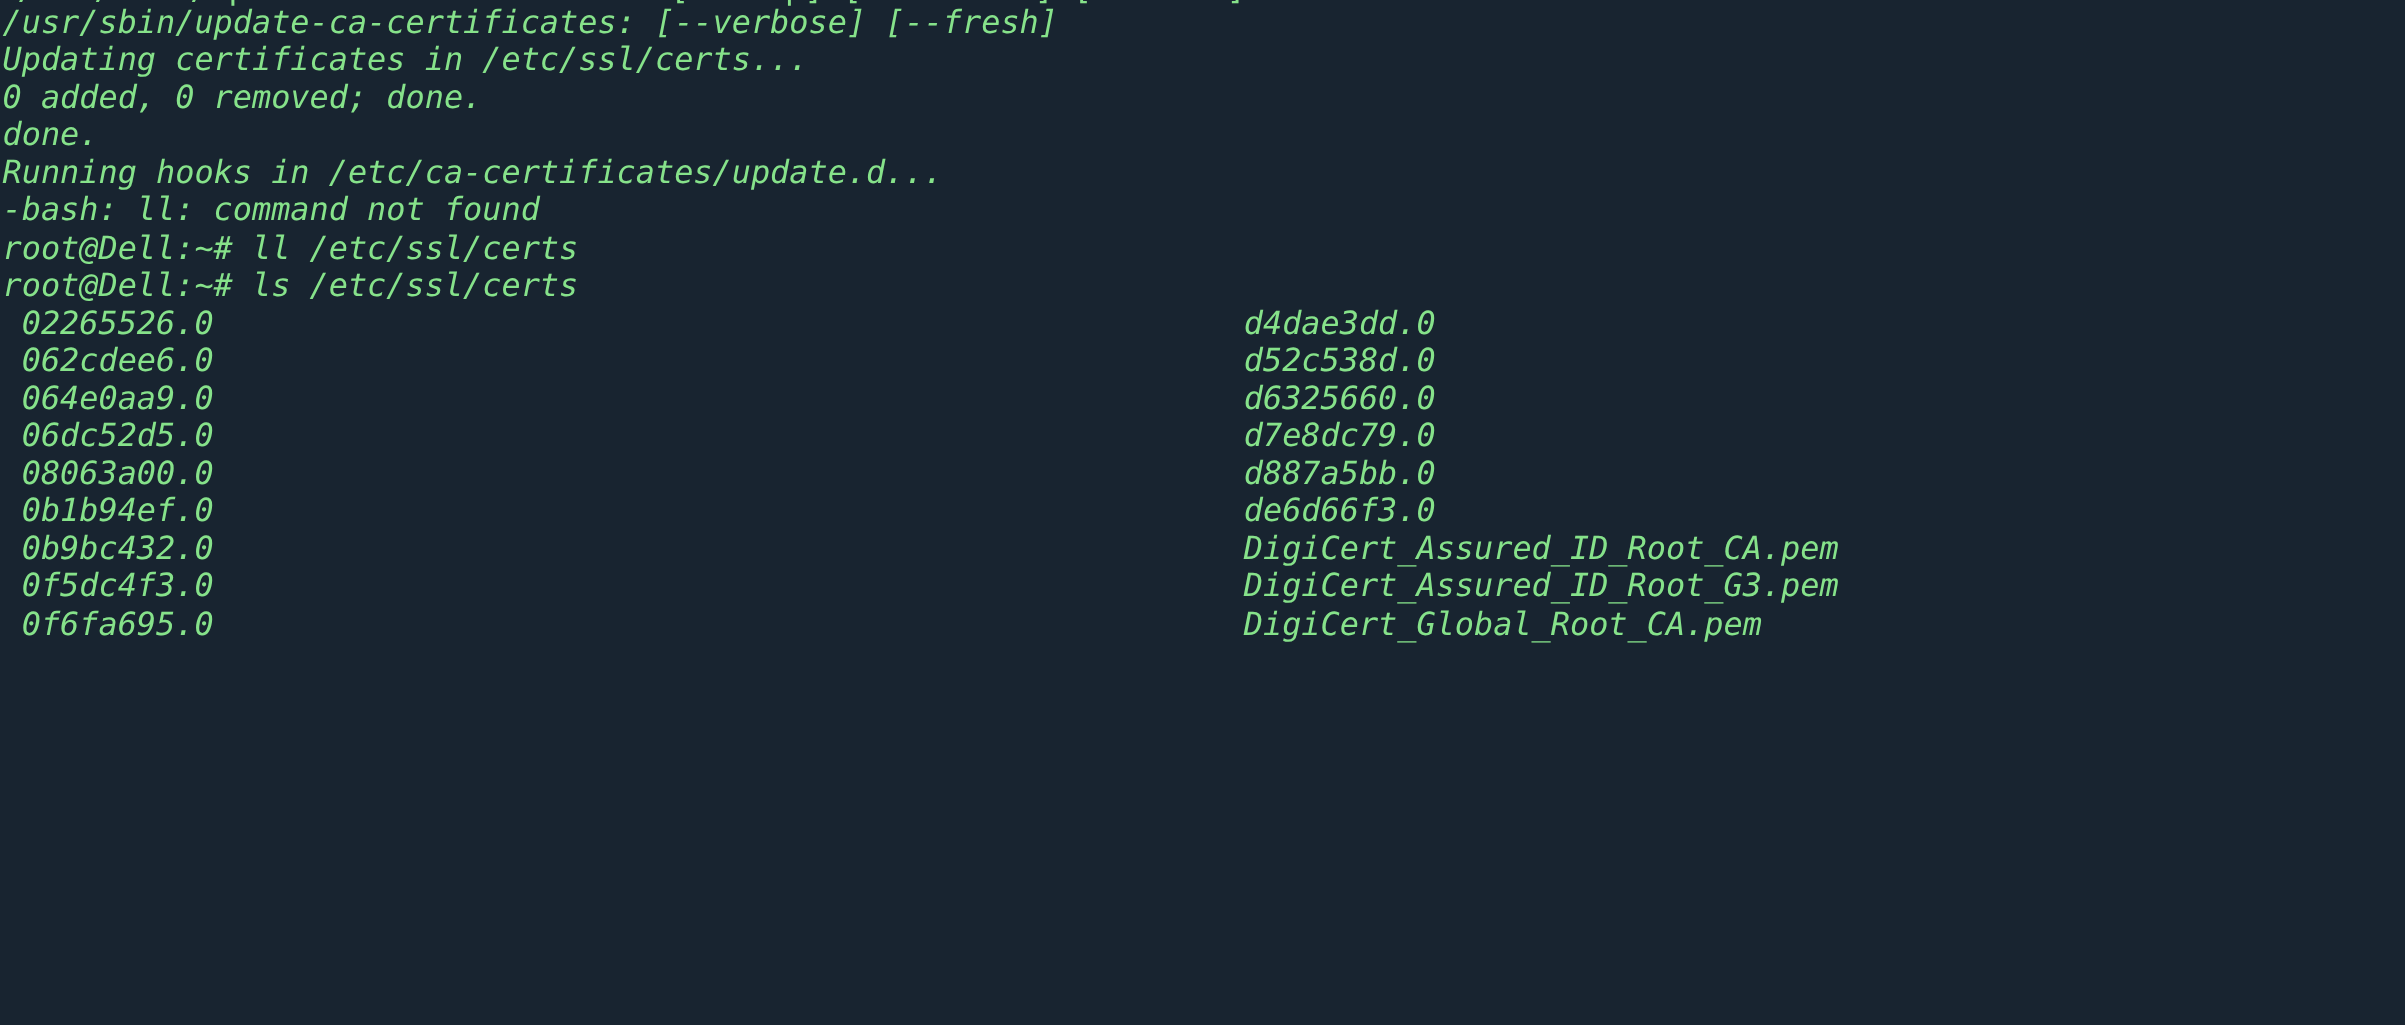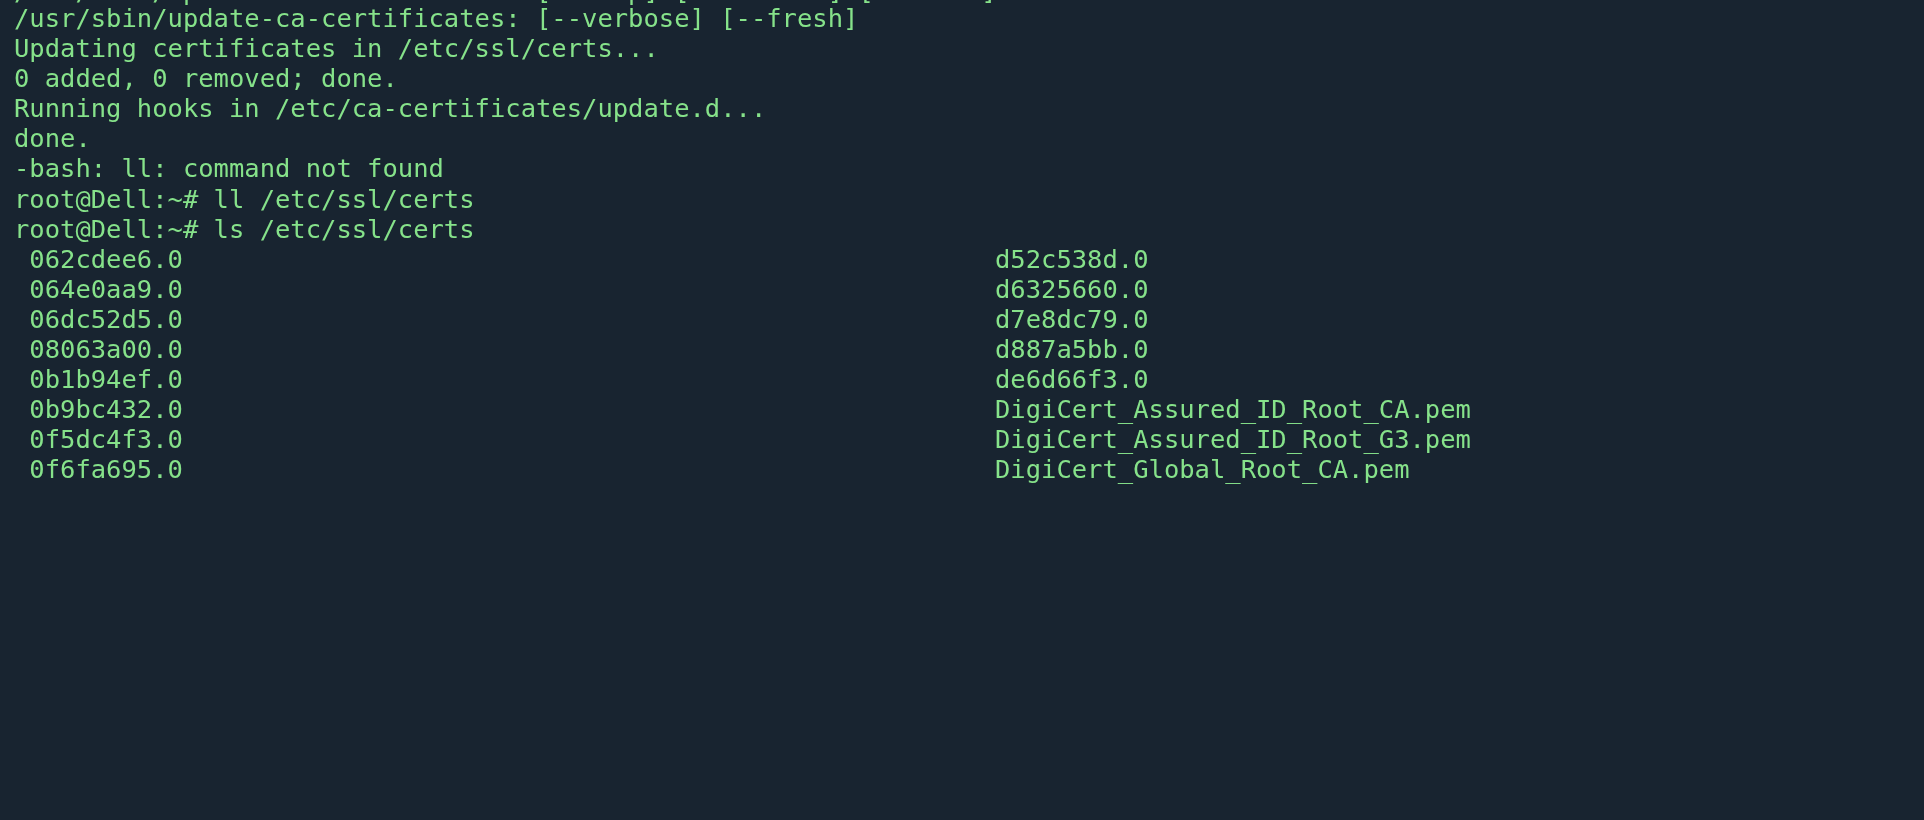--- a/index.html
+++ b/index.html
@@ -32,22 +32,23 @@
   .scroll-region {
     position: absolute;
     left: 0;
     top: 3px;
     right: 0;
   }
   .line {
     position: relative;
     height: 30.1px;
     white-space: pre;
-    padding-left: 14px;
+    padding-left: 2px;
     box-sizing: border-box;
+    font-style: italic;
   }
   .line .col-left {
     display: inline-block;
     white-space: pre;
   }
   .line .col-right {
     position: absolute;
     left: 995px;
     top: 0;
     white-space: pre;
@@ -57,25 +58,26 @@
 <body>
 
 <div id="terminal">
 
   <div class="clipped-row">/usr/sbin/update-ca-certificates: [--help] [--verbose] [--fresh]</div>
 
   <div class="scroll-region" id="scroll-region">
       <div class="line"><span class="col-left">/usr/sbin/update-ca-certificates: [--verbose] [--fresh]</span></div>
       <div class="line"><span class="col-left">Updating certificates in /etc/ssl/certs...</span></div>
       <div class="line"><span class="col-left">0 added, 0 removed; done.</span></div>
+      <div class="line"><span class="col-left">done.</span></div>
       <div class="line"><span class="col-left">Running hooks in /etc/ca-certificates/update.d...</span></div>
-      <div class="line"><span class="col-left">done.</span></div>
       <div class="line"><span class="col-left">-bash: ll: command not found</span></div>
       <div class="line"><span class="col-left">root@Dell:~# ll /etc/ssl/certs</span></div>
       <div class="line"><span class="col-left">root@Dell:~# ls /etc/ssl/certs</span></div>
+      <div class="line"><span class="col-left"> 02265526.0</span><span class="col-right">d4dae3dd.0</span></div>
       <div class="line"><span class="col-left"> 062cdee6.0</span><span class="col-right">d52c538d.0</span></div>
       <div class="line"><span class="col-left"> 064e0aa9.0</span><span class="col-right">d6325660.0</span></div>
       <div class="line"><span class="col-left"> 06dc52d5.0</span><span class="col-right">d7e8dc79.0</span></div>
       <div class="line"><span class="col-left"> 08063a00.0</span><span class="col-right">d887a5bb.0</span></div>
       <div class="line"><span class="col-left"> 0b1b94ef.0</span><span class="col-right">de6d66f3.0</span></div>
       <div class="line"><span class="col-left"> 0b9bc432.0</span><span class="col-right">DigiCert_Assured_ID_Root_CA.pem</span></div>
       <div class="line"><span class="col-left"> 0f5dc4f3.0</span><span class="col-right">DigiCert_Assured_ID_Root_G3.pem</span></div>
       <div class="line"><span class="col-left"> 0f6fa695.0</span><span class="col-right">DigiCert_Global_Root_CA.pem</span></div>
     </div>
 

